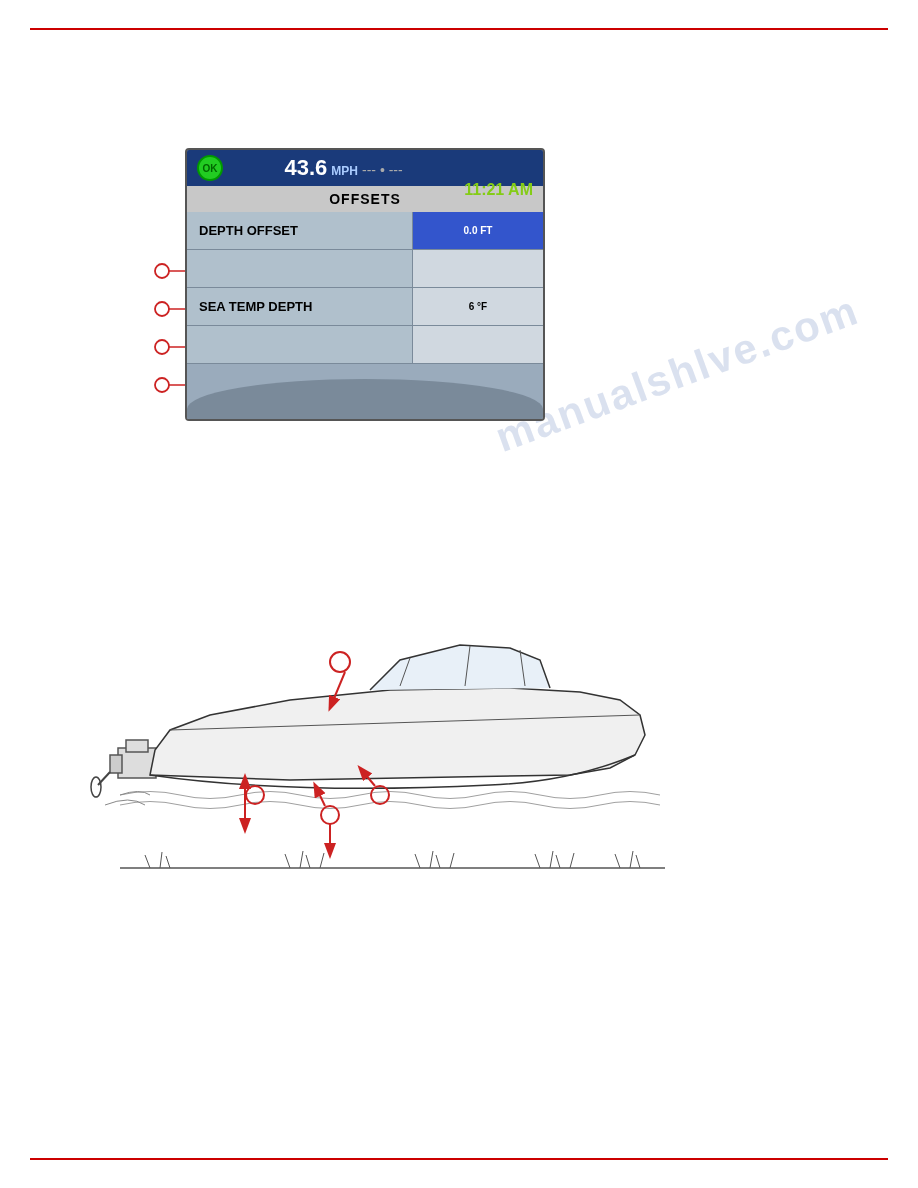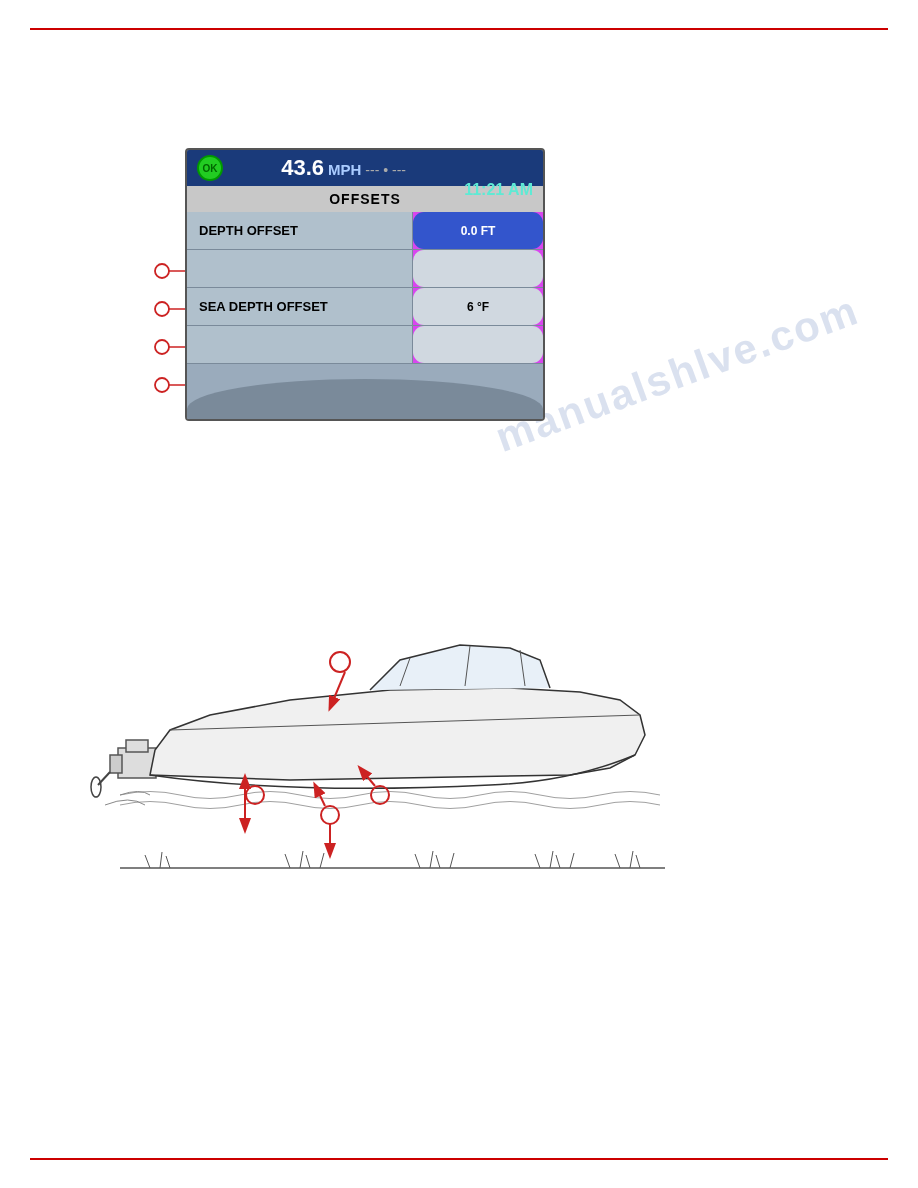--- a/index.html
+++ b/index.html
@@ -75,34 +75,34 @@
     }
 
     .speed-value {
       font-size: 22px;
       font-weight: bold;
       color: #ffffff;
       text-align: right;
     }
 
     .speed-unit {
-      font-size: 15px;
+      font-size: 12px;
       color: #aaccff;
       font-weight: bold;
     }
 
     .separator {
       color: #aaaaaa;
       font-size: 14px;
     }
 
     .time-display {
       font-size: 16px;
       font-weight: bold;
-      color: #5eead4;
+      color: #84cc16;
       margin-top: 44px;
     }
 
     
     .screen-title {
       background: #c8c8c8;
       text-align: center;
       font-size: 14px;
       font-weight: bold;
       color: #000000;
@@ -135,25 +135,24 @@
       align-items: center;
       border-right: 1px solid #7a8a9a;
     }
 
     .menu-value {
       width: 130px;
       height: 100%;
       display: flex;
       align-items: center;
       justify-content: center;
-      font-size: 12px;
+      font-size: 10px;
       font-weight: bold;
       color: #000000;
       background: #d0d8e0;
-      border-radius: 11px;
     }
 
     .menu-value.highlighted {
       background: #3355cc;
       color: #ffffff;
     }
 
     .menu-row.empty .menu-label {
       background: #b0c0cc;
     }
@@ -256,21 +255,21 @@
       <div class="menu-label">DEPTH OFFSET</div>
       <div class="menu-value highlighted">0.0  FT</div>
     </div>
 
     <div class="menu-row empty">
       <div class="menu-label"></div>
       <div class="menu-value"></div>
     </div>
 
     <div class="menu-row">
-      <div class="menu-label">SEA DEPTH OFFSET</div>
+      <div class="menu-label">SEA TEMP DEPTH</div>
       <div class="menu-value">6 °F</div>
     </div>
 
     <div class="menu-row empty">
       <div class="menu-label"></div>
       <div class="menu-value"></div>
     </div>
 
   </div>
 

